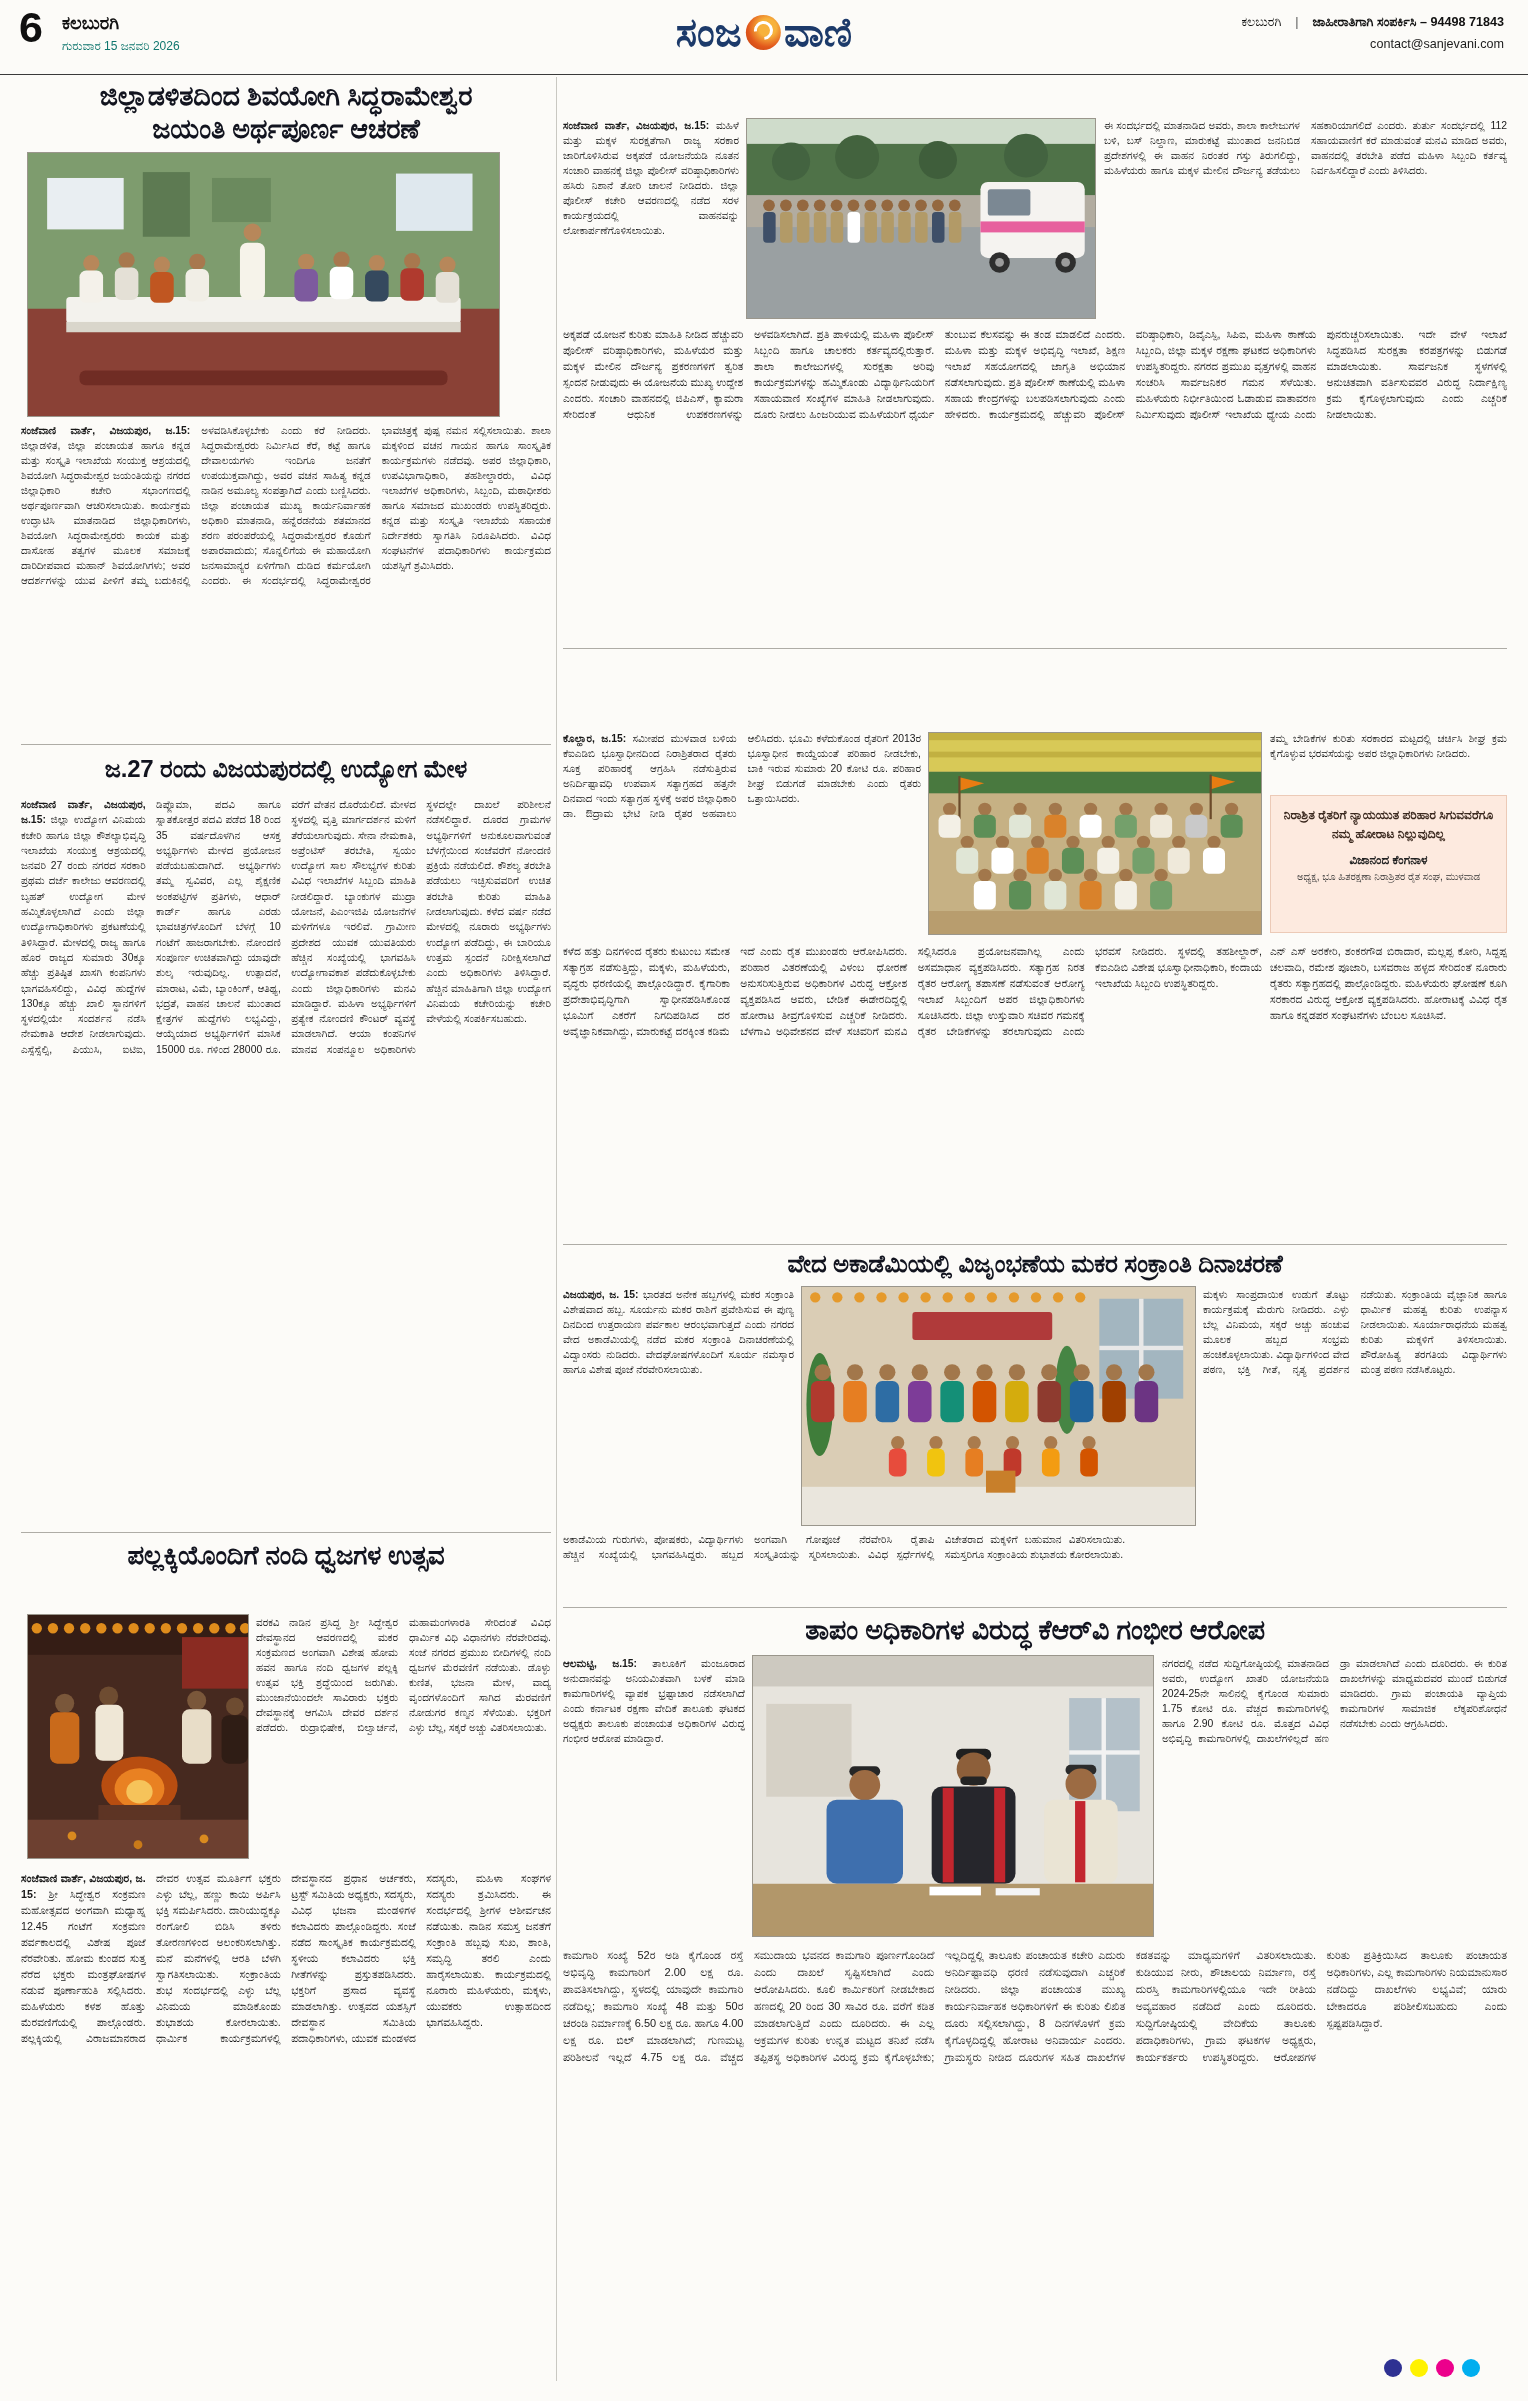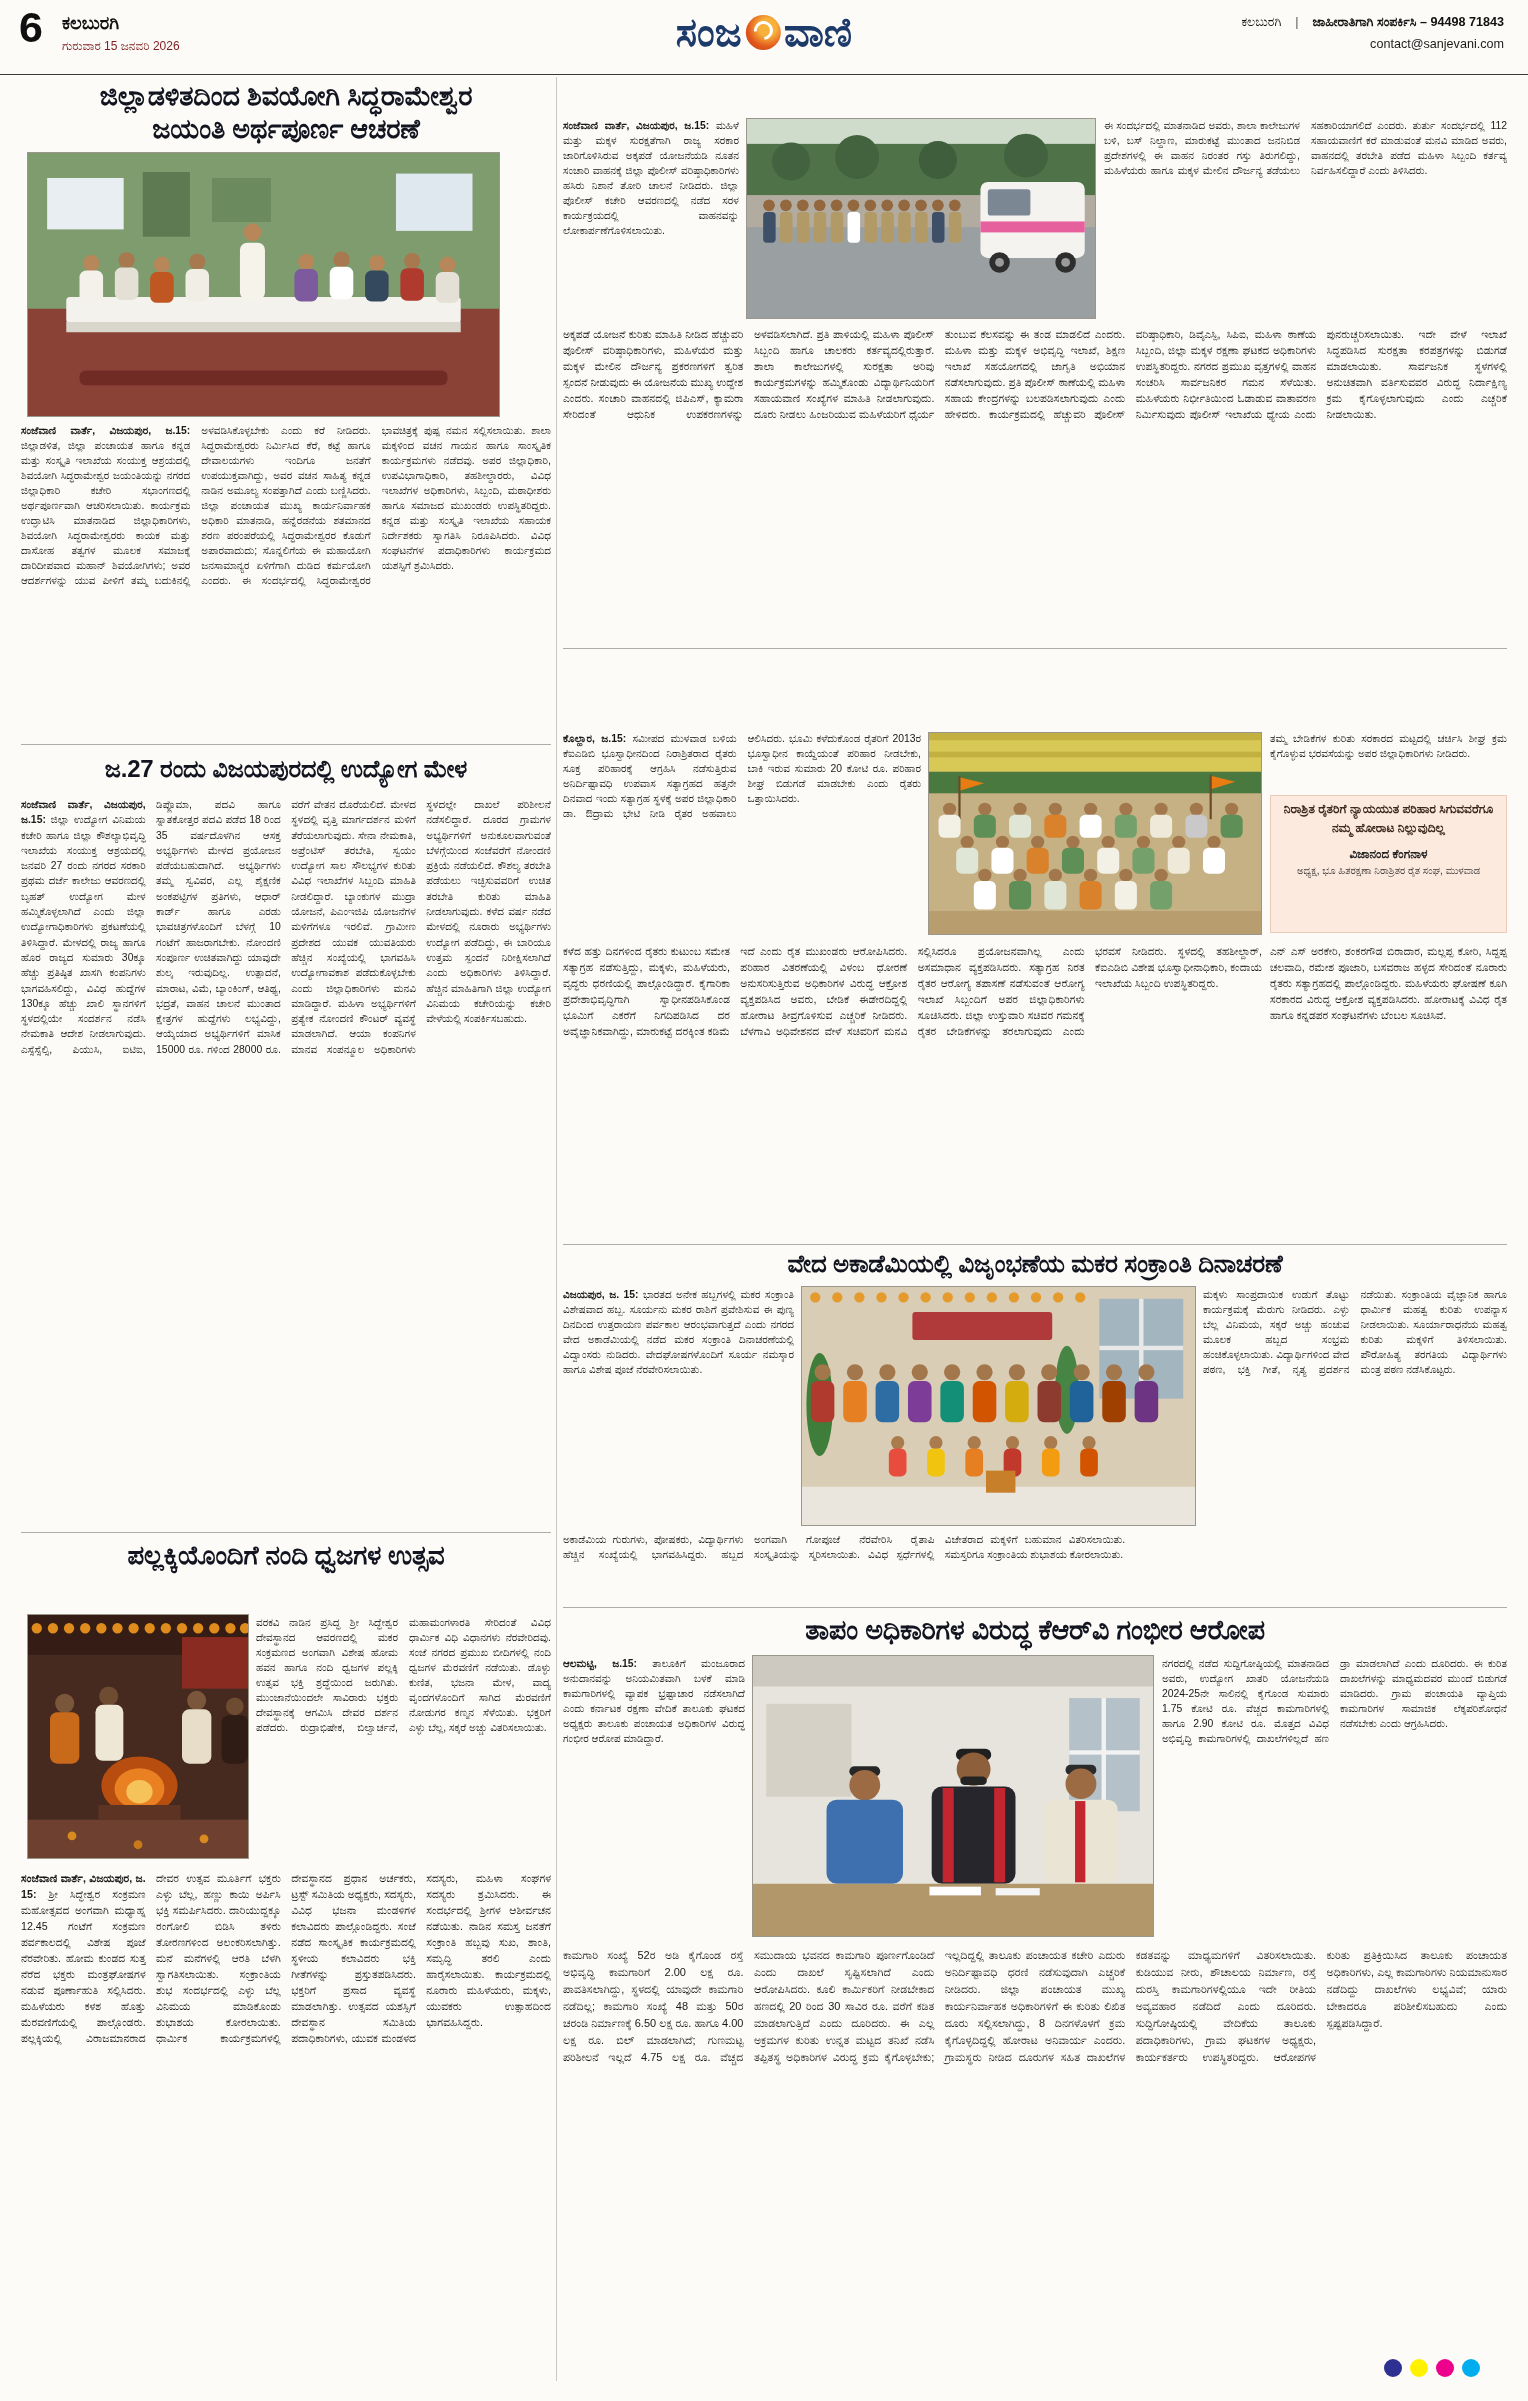--- a/index.html
+++ b/index.html
@@ -5,21 +5,21 @@
   *{margin:0;padding:0;box-sizing:border-box;}
   html,body{background:#9a9a9a;}
   .page{position:relative;width:1528px;height:2401px;margin:0 auto;background:#fcfbf8;
         font-family:"Liberation Sans","DejaVu Sans",sans-serif;color:#151515;overflow:hidden;}
 
   
   .header{position:absolute;left:0;top:0;width:1528px;height:75px;border-bottom:1.5px solid #3a3a3a;background:#fcfbf8;}
   .pgnum{position:absolute;left:19px;top:6px;font-size:43px;font-weight:700;color:#101010;line-height:1;}
   .edblock{position:absolute;left:62px;top:13.3px;}
   .edition{font-size:18px;font-weight:700;color:#111;}
-  .date{font-size:12px;color:#7f1d1d;margin-top:4.4px;}
+  .date{font-size:12px;color:#0f766e;margin-top:4.4px;}
   .masthead{position:absolute;left:50%;top:12px;transform:translateX(-50%);
             display:flex;align-items:center;gap:3.7px;font-size:40px;font-weight:800;color:#1c3a6a;line-height:1;}
   .logo{width:35px;height:35px;border-radius:50%;display:inline-block;position:relative;
         background:radial-gradient(circle at 62% 36%, #f7b23c 0 28%, #e2581c 62%, #b83c10 100%);}
   .logo::after{content:"";position:absolute;left:8.1px;top:6.7px;width:13.3px;height:13.3px;border-radius:50%;
         border:3px solid #ffffff;border-bottom-color:transparent;transform:rotate(38deg);}
   .hright{position:absolute;right:24px;top:15px;text-align:right;font-size:12.6px;color:#111;}
   .hr-top .vbar{margin:0 10.4px;color:#555;}
   .hr-top .phone{font-weight:700;}
   .email{margin-top:7.4px;font-size:12.6px;color:#1c1c1c;}
@@ -31,21 +31,21 @@
   .hl{position:absolute;left:0;right:0;text-align:center;font-weight:800;color:#12141f;line-height:1.24;letter-spacing:-0.2px;}
   .hl-line{display:block;}
   .photo{position:absolute;overflow:hidden;background:#cfc9bd;border:0.7px solid #9a968c;}
   .photo svg{width:100%;height:100%;display:block;}
   .body-text{position:absolute;font-size:10.4px;line-height:1.44;text-align:justify;overflow:hidden;color:#181818;}
   .cols2{column-count:2;column-gap:11px;}
   .cols3{column-count:3;column-gap:11px;}
   .cols4{column-count:4;column-gap:10.4px;}
   .cols5{column-count:5;column-gap:10.4px;}
   .byline{font-weight:700;}
-  .quotebox{position:absolute;background:#fdeadf;border:0.7px solid #eccab7;padding:4px 9px;text-align:center;}
+  .quotebox{position:absolute;background:#fdeadf;border:0.7px solid #eccab7;padding:10px 9px;text-align:center;}
   .q-text{font-weight:700;font-size:12.2px;line-height:1.55;color:#3a281e;}
   .q-name{margin-top:9px;font-weight:800;font-size:12px;color:#222;}
   .q-role{font-size:10px;line-height:1.45;color:#333;margin-top:3px;}
 
   
   .dots{position:absolute;left:1384px;top:2359px;display:flex;gap:8.1px;}
   .dot{width:18px;height:18px;border-radius:50%;display:inline-block;background:#999;}
 </style>
 </head>
 <body>

